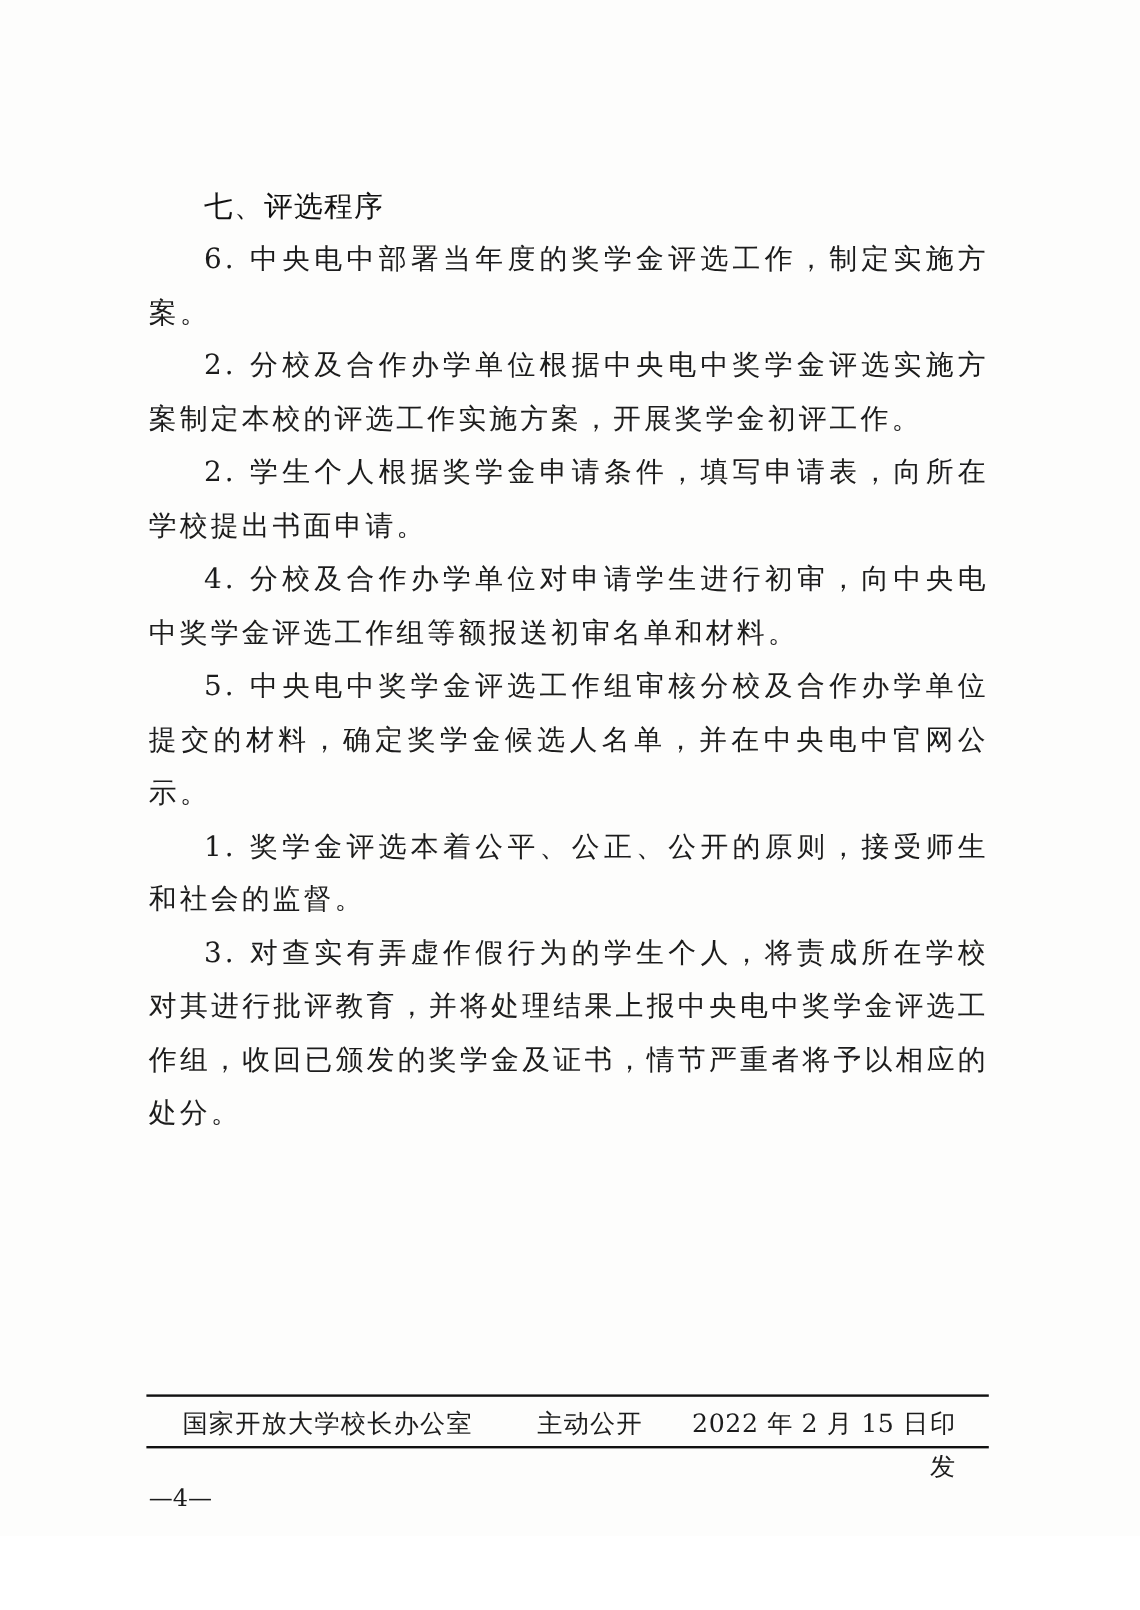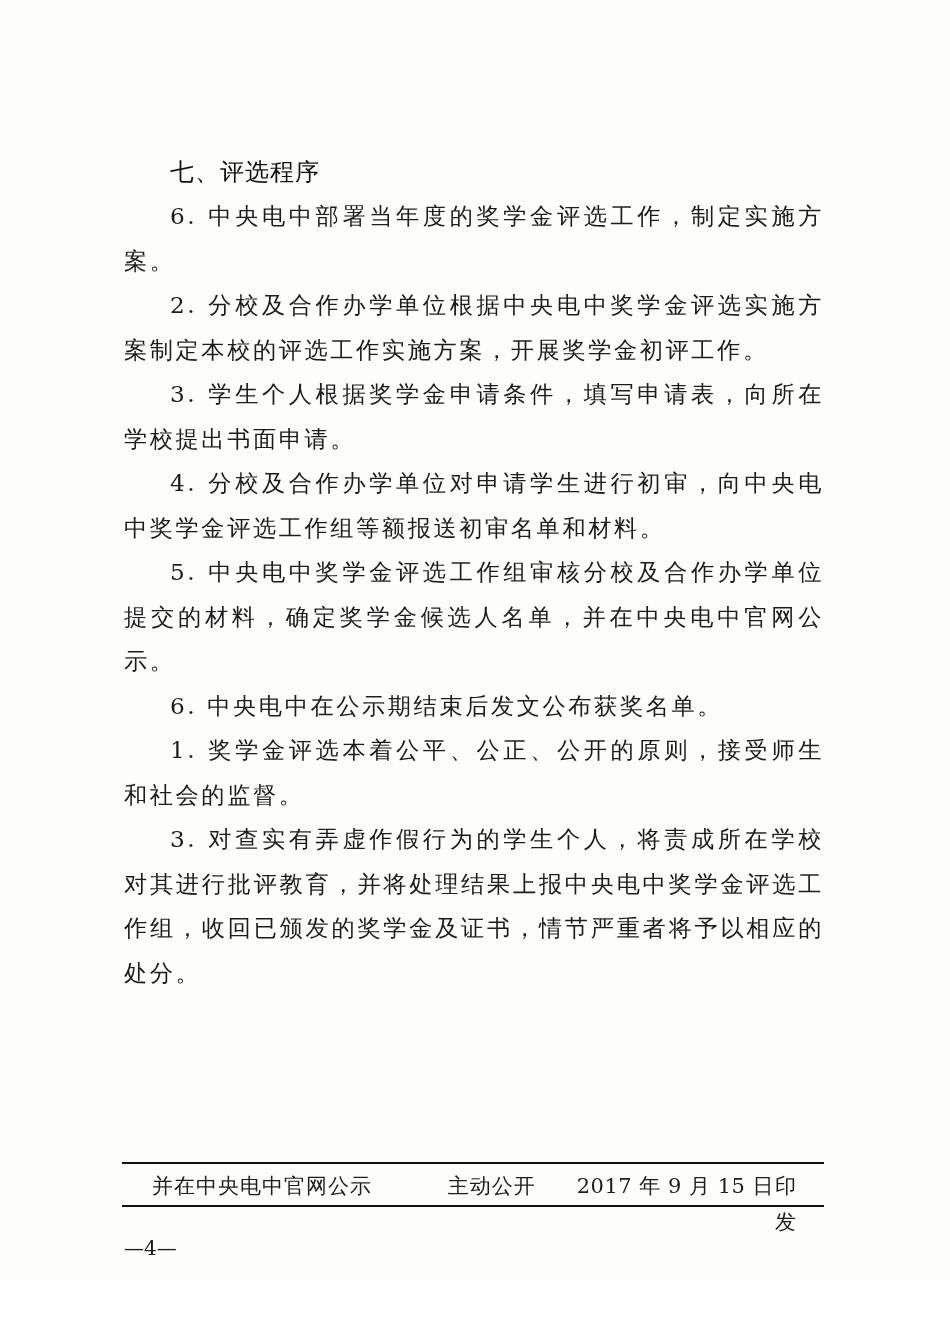--- a/index.html
+++ b/index.html
@@ -80,32 +80,31 @@
   </style>
 </head>
 <body>
 
 <div class="page">
   <div class="content">
 
     <div class="heading">七、评选程序</div>
     <p class="para">6. 中央电中部署当年度的奖学金评选工作，制定实施方案。</p>
     <p class="para">2. 分校及合作办学单位根据中央电中奖学金评选实施方案制定本校的评选工作实施方案，开展奖学金初评工作。</p>
-    <p class="para">3. 学生个人根据奖学金申请条件，填写申请表，向所在学校提出书面申请。</p>
+    <p class="para">2. 学生个人根据奖学金申请条件，填写申请表，向所在学校提出书面申请。</p>
     <p class="para">4. 分校及合作办学单位对申请学生进行初审，向中央电中奖学金评选工作组等额报送初审名单和材料。</p>
     <p class="para">5. 中央电中奖学金评选工作组审核分校及合作办学单位提交的材料，确定奖学金候选人名单，并在中央电中官网公示。</p>
-    <p class="para">6. 中央电中在公示期结束后发文公布获奖名单。</p>
 
     <p class="para">1. 奖学金评选本着公平、公正、公开的原则，接受师生和社会的监督。</p>
     <p class="para">3. 对查实有弄虚作假行为的学生个人，将责成所在学校对其进行批评教育，并将处理结果上报中央电中奖学金评选工作组，收回已颁发的奖学金及证书，情节严重者将予以相应的处分。</p>
   </div>
 
   <div class="footer-rule top"></div>
   <div class="footer-line">
-    <span class="issuer">并在中央电中官网公示</span>
+    <span class="issuer">国家开放大学校长办公室</span>
     <span class="disclosure">主动公开</span>
-    <span class="date">2017 年  9 月 15 日</span>
+    <span class="date">2022 年  2 月 15 日</span>
     <span class="print">印发</span>
   </div>
   <div class="footer-rule bottom"></div>
 
   <div class="page-number">—4—</div>
 </div>
 
 </body></html>

